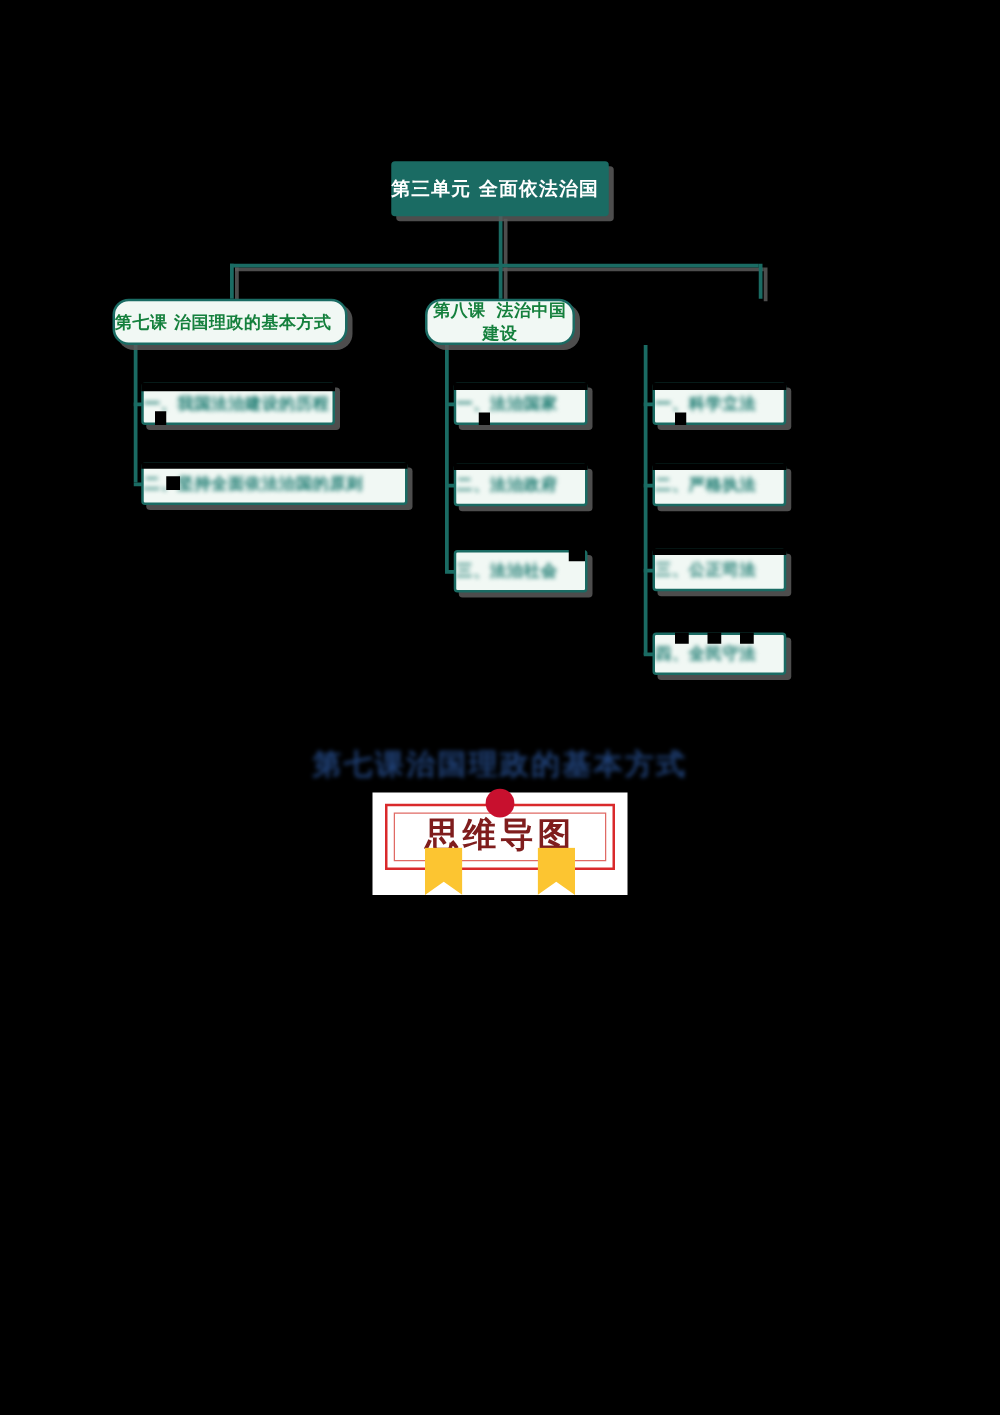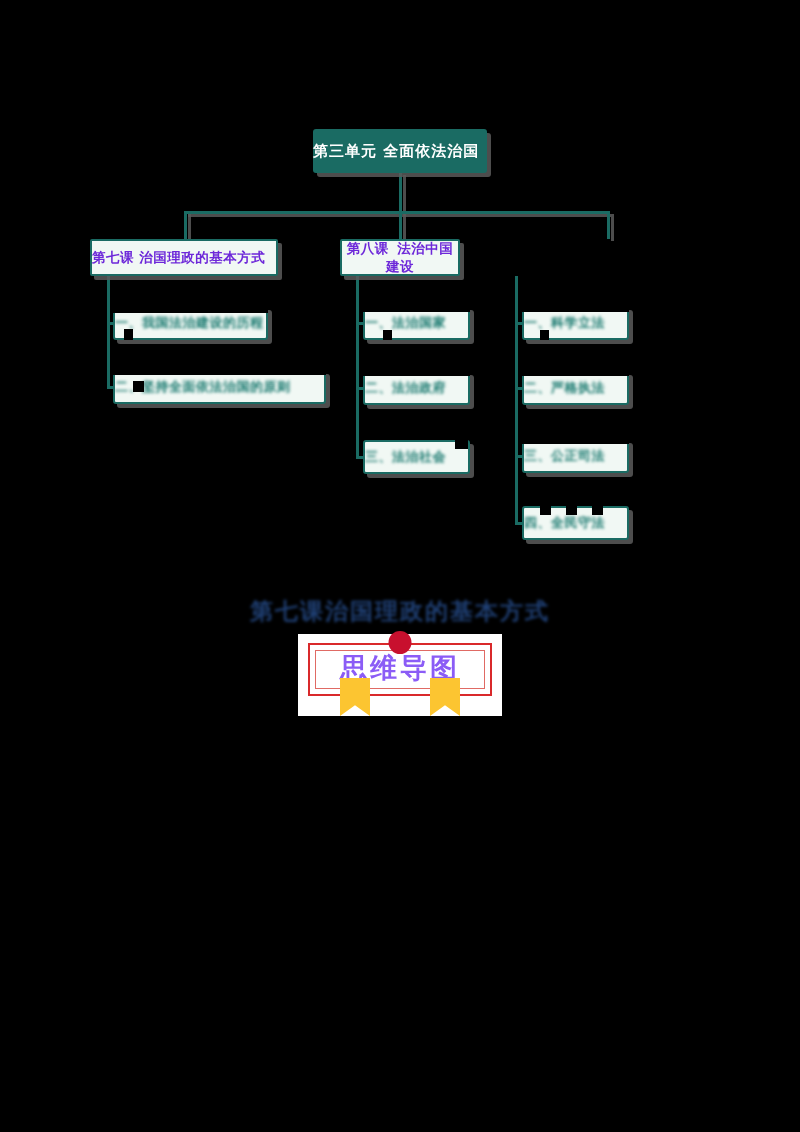--- a/index.html
+++ b/index.html
@@ -12,22 +12,22 @@
   
   .node{position:absolute;box-sizing:border-box;display:flex;align-items:center;text-align:center;}
 
   .root{
     background:#1a6b63;color:#ffffff;font-weight:700;font-size:15px;
     letter-spacing:1px;border-radius:3px;
     box-shadow:4px 4px 0 rgba(90,90,90,.85);
   }
 
   .lesson{
-    background:#f1f8f4;color:#6d28d9;font-weight:700;font-size:13.5px;
-    letter-spacing:.5px;border:2px solid #1a6b63;border-radius:2px;
+    background:#f1f8f4;color:#15803d;font-weight:700;font-size:13.5px;
+    letter-spacing:.5px;border:2px solid #1a6b63;border-radius:13px;
     box-shadow:4px 4px 0 rgba(90,90,90,.85);
   }
 
   
   .sub{
     background:#f1f8f4;border:2px solid #1a6b63;border-radius:3px;
     box-shadow:4px 4px 0 rgba(90,90,90,.85);
     overflow:hidden;
   }
   .sub .redact{
@@ -56,21 +56,21 @@
   }
   .banner .outer{
     position:absolute;left:10px;right:10px;top:9px;bottom:20px;
     border:2.5px solid #d9292b;
   }
   .banner .inner{
     position:absolute;left:17px;right:17px;top:16px;bottom:27px;
     border:1.5px solid #e06a64;
   }
   .banner .btext{
-    position:relative;z-index:3;color:#8b5cf6;font-weight:800;
+    position:relative;z-index:3;color:#7f1d1d;font-weight:800;
     font-size:27px;letter-spacing:3px;margin-bottom:14px;
     font-family:"DejaVu Sans","Liberation Sans",sans-serif;
   }
   .dot{
     position:absolute;z-index:4;width:23px;height:23px;border-radius:50%;
     background:#c8102e;left:50%;transform:translateX(-50%);top:-3px;
   }
   .ribbon{
     position:absolute;z-index:4;bottom:0;width:30px;height:38px;
     background:#fcc531;

